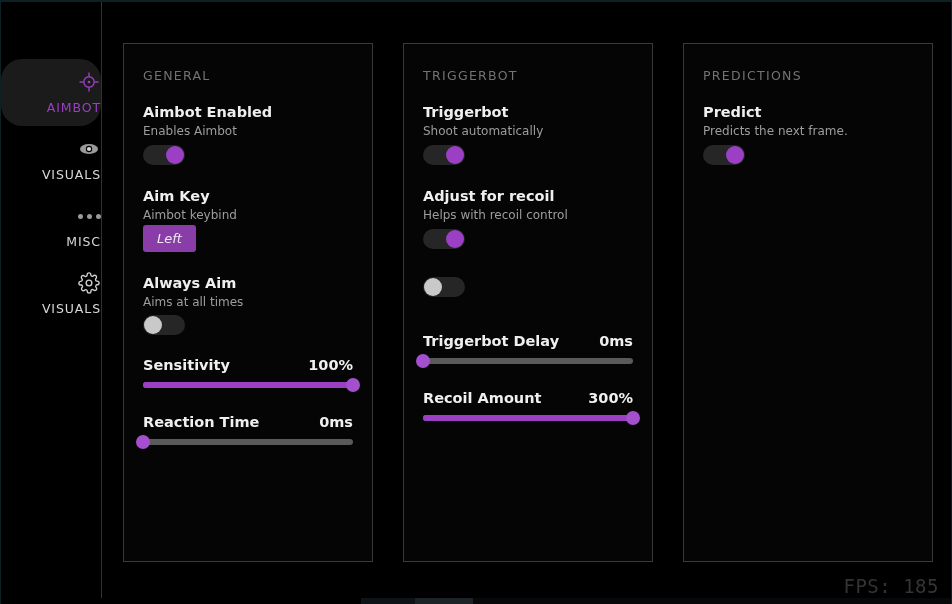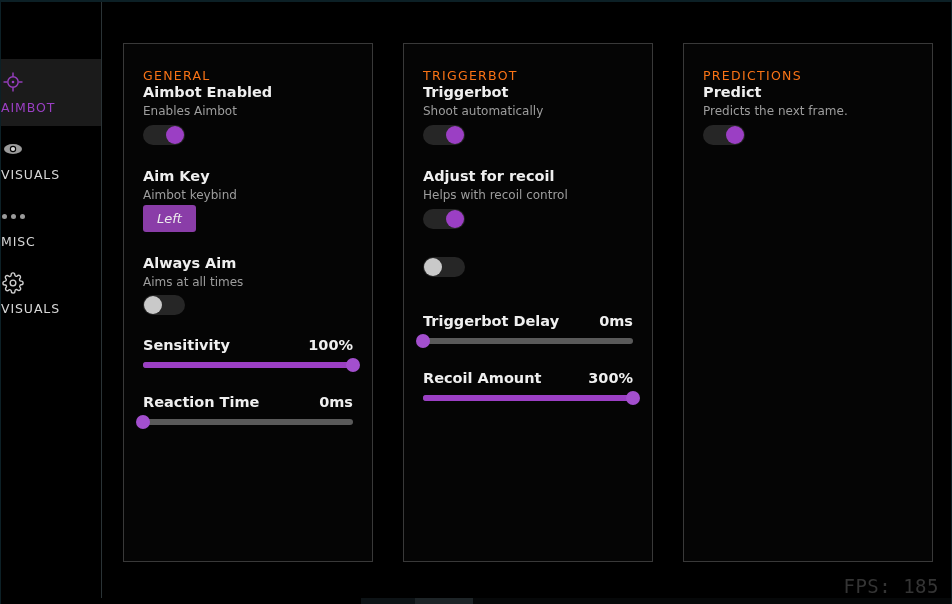--- a/index.html
+++ b/index.html
@@ -32,25 +32,26 @@
     background: #000000;
     border-right: 1px solid #2a3336;
     padding-top: 57px;
   }
 
   .nav-item {
     width: 100%;
     height: 67px;
     display: flex;
     flex-direction: column;
-    align-items: flex-start;
+    align-items: flex-end;
     justify-content: center;
     gap: 6px;
     cursor: pointer;
     background: transparent;
+    border-radius: 21px;
   }
   .nav-item.active { background: #1b1b1b; }
 
   .nav-icon {
     width: 24px;
     height: 24px;
     display: flex;
     align-items: center;
     justify-content: center;
   }
@@ -93,21 +94,22 @@
     height: 519px;
     border: 1px solid #393939;
     background: #050505;
     padding: 24px 19px 0 19px;
     position: relative;
   }
 
   .panel-title {
     font-size: 12.5px;
     letter-spacing: 1.3px;
-    color: #f97316;
+    color: #737373;
+    margin-bottom: 20px;
     font-family: "DejaVu Sans", sans-serif;
   }
 
   
   .row {
     display: flex;
     align-items: flex-start;
     justify-content: space-between;
     margin-bottom: 22px;
     min-height: 40px;

